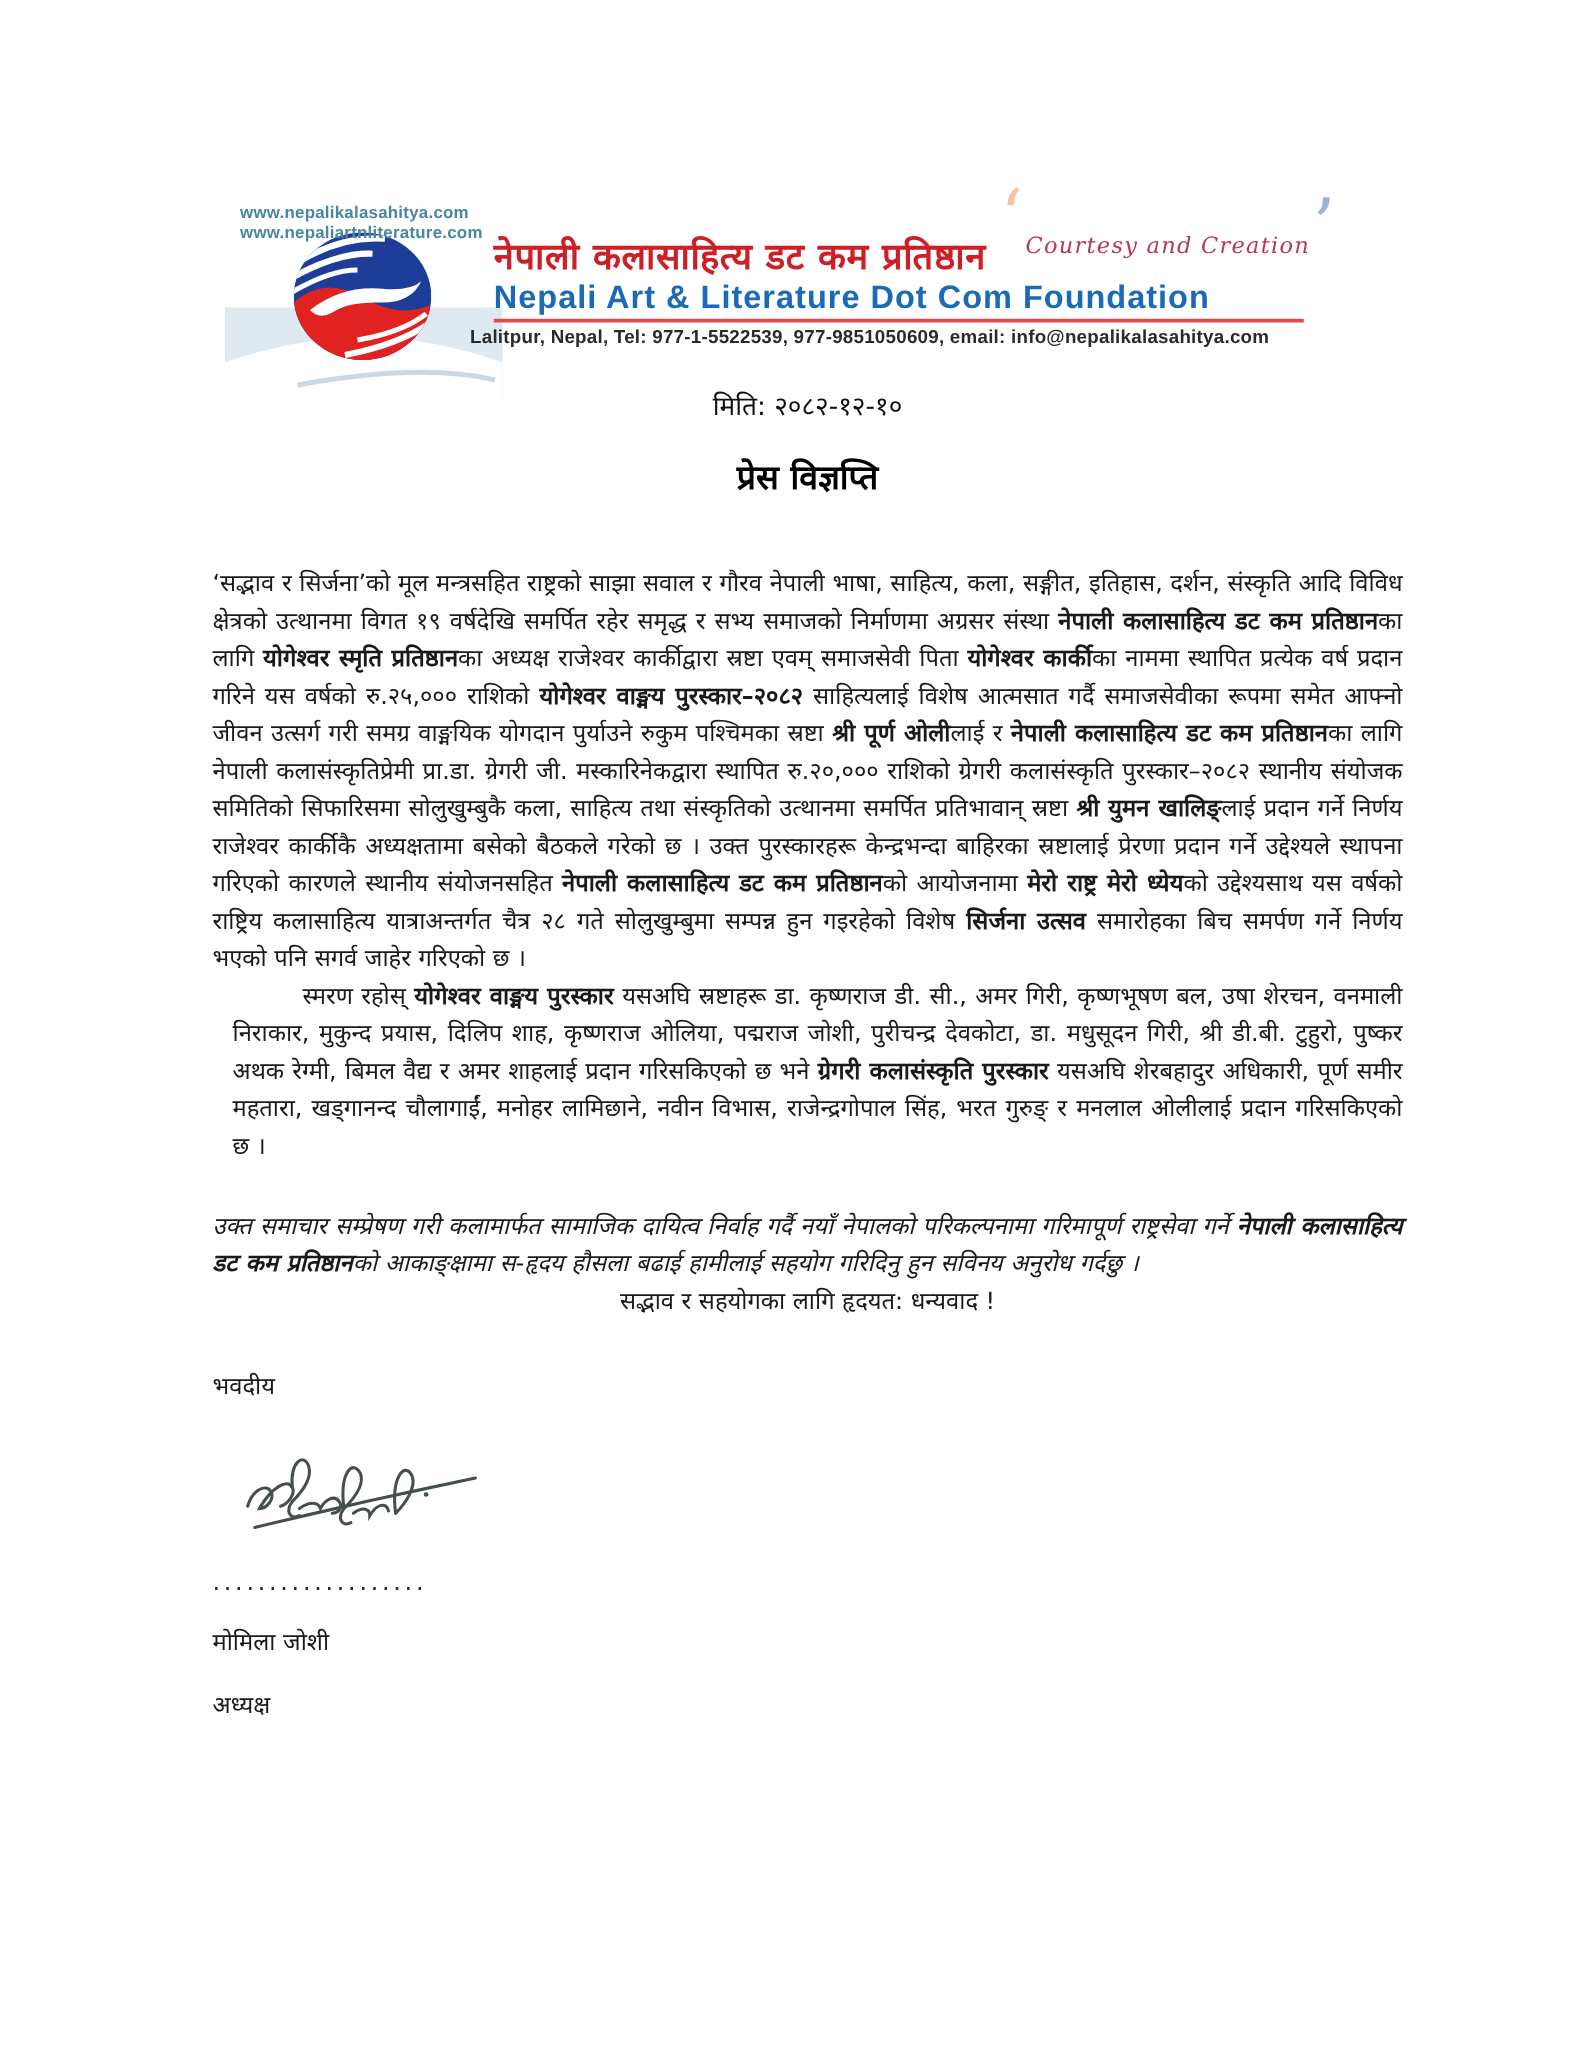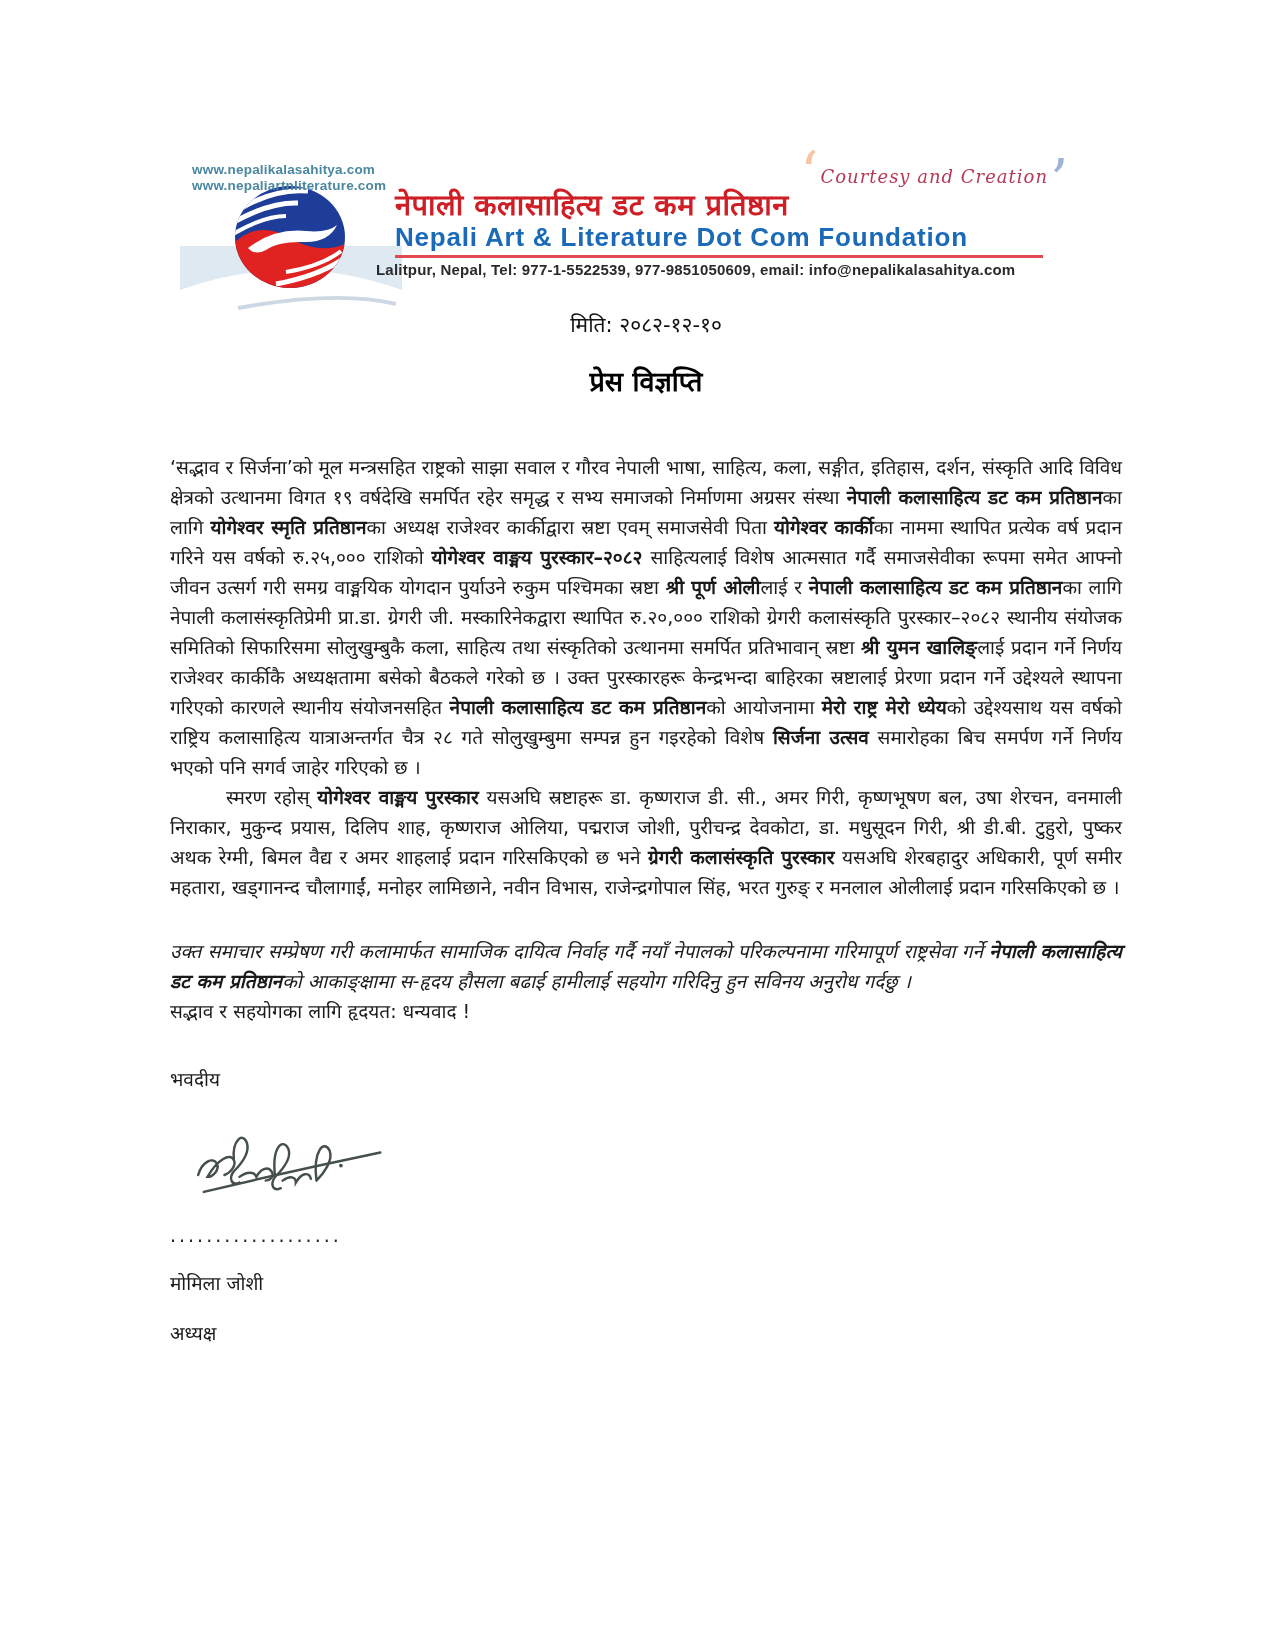--- a/index.html
+++ b/index.html
@@ -44,40 +44,40 @@
   .quote-open {
     font-family: "DejaVu Serif", serif; font-size: 58px; line-height: 46px;
     color: #f6c5a4; margin-right: 2px;
   }
   .quote-close {
     font-family: "DejaVu Serif", serif; font-size: 58px; line-height: 60px;
     color: #9fb3da; margin-left: 2px;
   }
   .tagline-text {
     font-family: "DejaVu Serif", serif; font-style: italic; font-size: 18px;
-    color: #b53a55; margin-top: 16px; letter-spacing: 1px;
+    color: #b53a55; margin-top: 36px; letter-spacing: 1px;
   }
   
   .date-line {
     position: absolute; left: 170px; top: 310px; width: 952px;
     text-align: center; font-size: 21px; color: #111;
   }
   .press-title {
     position: absolute; left: 170px; top: 362px; width: 952px;
     text-align: center; font-size: 27px; font-weight: bold; color: #000;
   }
   
   .doc-body {
     position: absolute; left: 170px; top: 452px; width: 952px;
     font-size: 19px; line-height: 30px; text-align: justify;
   }
   .para { text-align: justify; }
-  .para.indent { text-indent: 56px; }
+  .para.indent { text-indent: 56px; margin-left: 16px; }
   .para.gap { margin-top: 34px; font-style: italic; }
-  .para.center { text-align: left; text-indent: 0; }
+  .para.center { text-align: center; text-indent: 0; }
   .b { font-weight: bold; }
   
   .valediction { margin-top: 38px; }
   .signature { margin-top: 4px; margin-left: 8px; }
   .dotted-line { margin-top: 6px; font-size: 19px; letter-spacing: 3px; color: #222; }
   .signatory-name { margin-top: 18px; }
   .signatory-title { margin-top: 20px; }
 </style>
 </head>
 <body>

